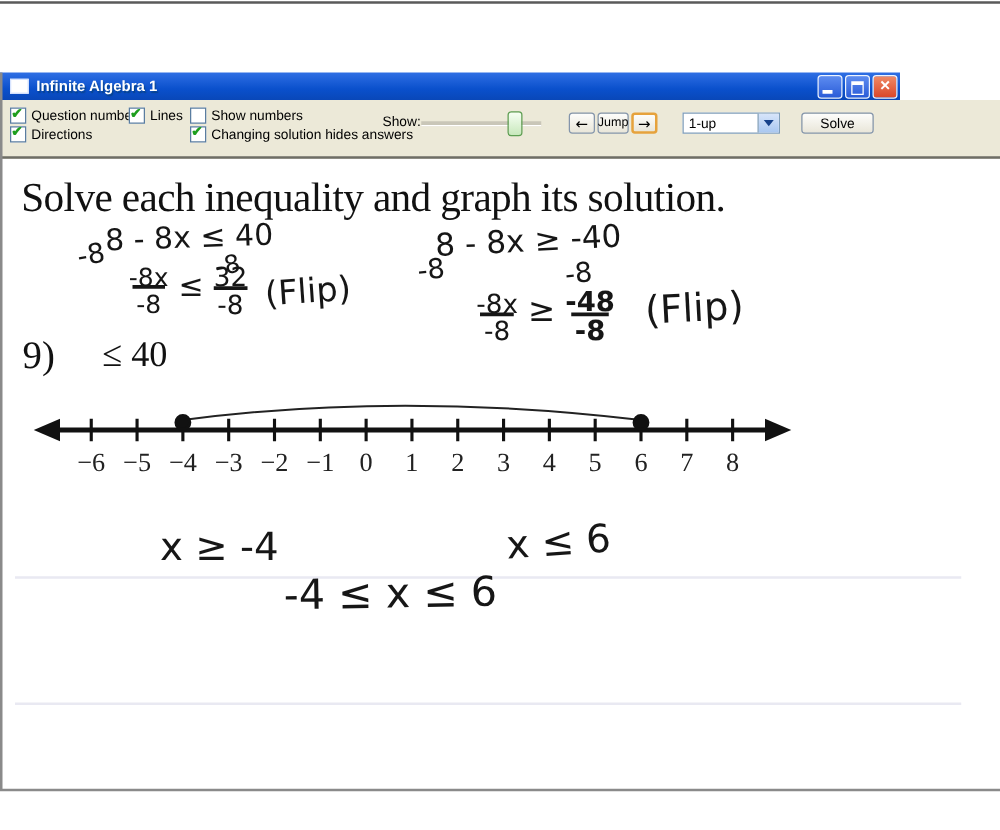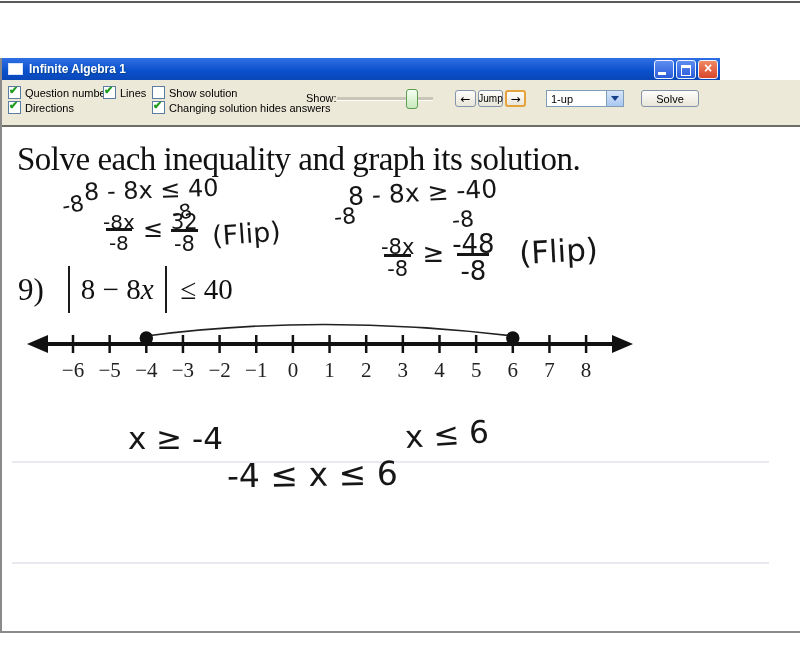--- a/index.html
+++ b/index.html
@@ -101,21 +101,21 @@
     <span>Question numbers</span>
   </label>
   <label class="cb checked" style="left:103px;top:6px;">
     <span class="cbbox">
         <span class="mark">✔</span>
       </span>
     <span>Lines</span>
   </label>
   <label class="cb" style="left:152px;top:6px;">
     <span class="cbbox"></span>
-    <span>Show solution</span>
+    <span>Show numbers</span>
   </label>
   <label class="cb checked" style="left:8px;top:21px;">
     <span class="cbbox">
         <span class="mark">✔</span>
       </span>
     <span>Directions</span>
   </label>
   <label class="cb checked" style="left:152px;top:21px;">
     <span class="cbbox">
         <span class="mark">✔</span>
@@ -168,30 +168,29 @@
 
 <div class="abs hand" style="left:348px;top:178px;font-size:25px;transform:rotate(-3deg);">8 - 8x ≥ -40</div>
 <div class="abs hand" style="left:334px;top:204px;font-size:22px;transform:rotate(-6deg);">-8</div>
 <div class="abs hand" style="left:452px;top:207px;font-size:22px;transform:rotate(-6deg);">-8</div>
 <div class="abs workrow" style="left:381px;top:231px;">
   <span class="frac hand" style="font-size:21px;">
     <span class="num">-8x</span><br>
     <span class="den">-8</span>
   </span>
   <span class="hand" style="font-size:26px;margin-top:-10px;">≥</span>
-  <span class="frac hand" style="font-size:26px;">
+  <span class="frac hand" style="font-size:22px;font-weight:bold;">
     <span class="num">-48</span><br>
     <span class="den">-8</span>
   </span>
   <span class="hand" style="font-size:31px;transform:rotate(-3deg);margin-left:16px;margin-top:-14px;">(Flip)</span>
 </div>
 
 <div class="abs serif problem">
   <span class="prob-num">9)</span>
-  <span class="absgrp"><span>8 − 8</span><span class="absvar">x</span></span>
   <span class="prob-rhs">≤ 40</span>
 </div>
 
 <svg class="abs nl-svg" id="nl-svg" style="left:24px;top:310px;" width="612" height="74" viewBox="0 0 612 74">
   <line class="mainline" x1="18" y1="34" x2="596" y2="34"></line>
   <polygon class="arrow" points="3,34 24,25 24,43"></polygon>
   <polygon class="arrow" points="609,34 588,25 588,43"></polygon>
 <line x1="49" x2="49" y1="25" y2="43" class="tick"></line>
     <text x="49" y="67" class="ticklabel">−6</text>
     <line x1="85.65" x2="85.65" y1="25" y2="43" class="tick"></line>

